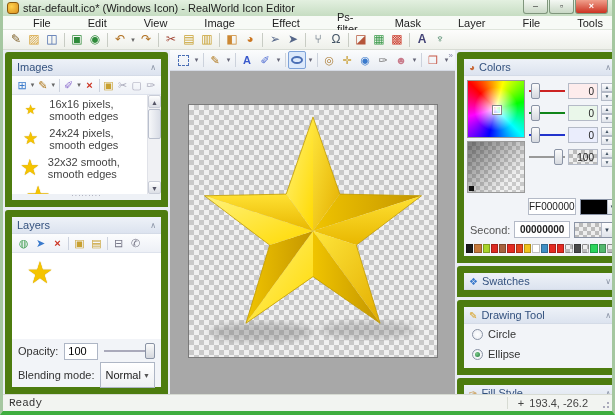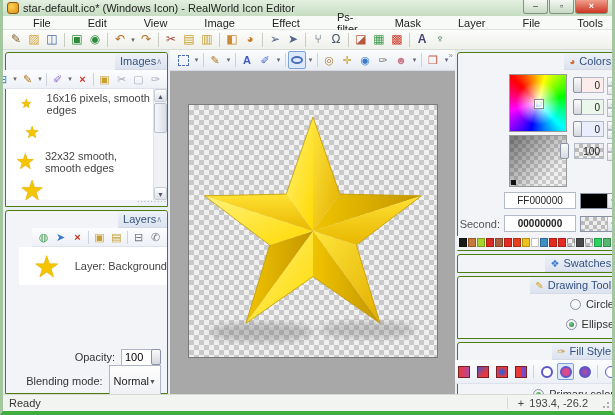--- a/index.html
+++ b/index.html
@@ -35,21 +35,21 @@
   .tb-btn { width:18px; height:18px; font-size:12px; line-height:17px; text-align:center; color:#555; }
   .tb-sep { width:1px; height:14px; background:#c8ccc4; margin:0 3px; }
   .tb-dd { width:8px; font-size:7px; color:#666; text-align:center; }
 
   
   .content { flex:1; display:flex; overflow:hidden; background:#dfe6f0; }
   .left-col { width:167px; flex:0 0 167px; display:flex; flex-direction:column; background:#e9edf4; padding:2px 2px 0 2px; gap:3px;}
   .center-col { flex:1; display:flex; flex-direction:column; background:#eef0f3; }
   .right-col { width:170px; flex:0 0 170px; display:flex; flex-direction:column; background:#e9edf4; padding:2px 2px 0 2px; gap:3px; overflow:hidden;}
 
-  .panel { background:#f2f4f8; border:1px solid #4d7c0f; border-radius:3px 3px 0 0; display:flex; flex-direction:column;align-items:flex-end; }
+  .panel { background:#f2f4f8; border:7px solid #4d7c0f; border-radius:3px 3px 0 0; display:flex; flex-direction:column; }
   .panel-header { height:17px; background:linear-gradient(#eef2f8,#dce3ef); display:flex; align-items:center;
     padding:0 5px; font-size:11px; color:#33517e; border-bottom:1px solid #d4dbe7; border-radius:3px 3px 0 0;}
   .panel-header .ph-icon { margin-right:4px; font-size:10px; }
   .panel-header .ph-chevron { margin-left:auto; color:#8a93a5; font-size:8px; }
   .panel-toolbar { height:19px; background:linear-gradient(#fcfdfe,#edf0f6); display:flex; align-items:center;
     padding:0 3px; border-bottom:1px solid #dde2ec; }
   .pt-btn { width:17px; height:17px; font-size:11px; line-height:16px; text-align:center; color:#667; }
   .pt-sep { width:1px; height:13px; background:#ccd2de; margin:0 2px; }
 
   
@@ -67,21 +67,21 @@
 
   
   .layer-row { background:#fff; display:flex; align-items:center; height:38px; font-size:11px; color:#444; }
   .layer-row .star-cell { width:56px; text-align:center; font-size:30px; color:#f5c400; text-shadow:0 0 1px #b98a00;}
   .layer-fill { flex:1; background:#fff; }
   .prop-row { height:24px; display:flex; align-items:center; padding:0 6px; font-size:11px; color:#333; gap:6px; background:#f2f4f8;}
   .opacity-input { width:34px; height:17px; border:1px solid #aeb6c5; background:#fff; font-size:11px; padding:1px 3px; font-family:"Liberation Sans",sans-serif;}
   .slider-track { flex:1; height:2px; background:#aab; position:relative; }
   .slider-thumb { position:absolute; top:-7px; width:10px; height:16px;
     background:linear-gradient(#fafafa,#d5d8de); border:1px solid #8a93a5; border-radius:2px; }
-  .dropdown { flex:1; height:32px; border:1px solid #aeb6c5; background:linear-gradient(#fff,#eef0f4);
+  .dropdown { flex:1; height:26px; border:1px solid #aeb6c5; background:linear-gradient(#fff,#eef0f4);
     display:flex; align-items:center; font-size:11px; padding:0 4px; color:#222; }
   .dropdown .dd-arrow { margin-left:auto; font-size:7px; color:#555; }
 
   
   .canvas-toolbar { height:21px; background:linear-gradient(#fbfcfd,#e9edf3); border-bottom:1px solid #d5dae4;
     display:flex; align-items:center; padding:0 4px; flex:0 0 21px; position:relative;}
   .ct-btn { width:18px; height:18px; display:flex; align-items:center; justify-content:center; font-size:11px; color:#456;}
   .ct-btn.active { border:1px solid #7da2d8; background:#dce9fb; border-radius:2px; }
   .ct-dd { width:9px; font-size:7px; color:#667; text-align:center;}
   .ct-sep { width:1px; height:14px; background:#ccd2dc; margin:0 2px; }
@@ -137,21 +137,21 @@
   .fs-toolbar { display:flex; align-items:center; gap:2px; padding:3px 3px; background:linear-gradient(#fcfdfe,#eceff5);
     border-bottom:1px solid #dde2ec; position:relative;}
   .fs-btn { width:17px; height:17px; display:flex; align-items:center; justify-content:center; }
   .fs-btn.sel { border:1px solid #7da2d8; background:#dce9fb; border-radius:2px; }
   .fs-sq { width:12px; height:12px; border:1px solid #7a2020; }
   .fs-ci { width:12px; height:12px; border-radius:50%; border:2px solid #5a55c8; }
 
   
   .statusbar { height:17px; background:#f2f4f1; border-top:1px solid #d7dbd3; display:flex; align-items:center;
     font-size:11px; color:#333; flex:0 0 17px; }
-  .status-left { flex:1; padding-left:6px; }
+  .status-left { flex:1; padding-left:6px;font-family:Liberation Mono, monospace; }
   .status-coords { border-left:1px solid #d7dbd3; padding:0 10px; color:#444; display:flex; gap:5px; align-items:center;}
   .grip { width:14px; height:100%; background:
     radial-gradient(circle at 10px 12px, #aab 1px, transparent 1.5px),
     radial-gradient(circle at 6px 12px, #aab 1px, transparent 1.5px),
     radial-gradient(circle at 10px 8px, #aab 1px, transparent 1.5px);}
 </style>
 </head>
 <body>
 
 <div class="window">
@@ -239,20 +239,21 @@
           <span class="pt-btn" style="color:#aab">✑</span>
         </div>
         <div class="img-list">
           <div class="img-rows">
             <div class="img-row">
               <span class="star-cell" style="font-size:13px">★</span>
               <span>16x16 pixels, smooth edges</span>
             </div>
             <div class="img-row">
               <span class="star-cell" style="font-size:17px">★</span>
+              <span>24x24 pixels, smooth edges</span>
             </div>
             <div class="img-row">
               <span class="star-cell" style="font-size:22px">★</span>
               <span>32x32 smooth, smooth edges</span>
             </div>
             <div class="img-row">
               <span class="star-cell" style="font-size:28px">★</span>
             </div>
           </div>
           <div class="v-scroll">
@@ -277,21 +278,20 @@
           <span class="pt-btn" style="color:#cc3322;font-weight:bold">×</span>
           <span class="pt-sep"></span>
           <span class="pt-btn" style="color:#c8a030">▣</span>
           <span class="pt-btn" style="color:#c8a030">▤</span>
           <span class="pt-sep"></span>
           <span class="pt-btn" style="color:#778">⊟</span>
           <span class="pt-btn" style="color:#778">✆</span>
         </div>
         <div class="layer-row">
           <span class="star-cell">★</span>
-          <span>Layer: Background</span>
         </div>
         <div class="layer-fill"></div>
         <div class="prop-row">
           <span>Opacity:</span>
           <input class="opacity-input" value="100" style="">
           <span class="slider-track">
             <span class="slider-thumb" style="right:0"></span>
           </span>
         </div>
         <div class="prop-row">

